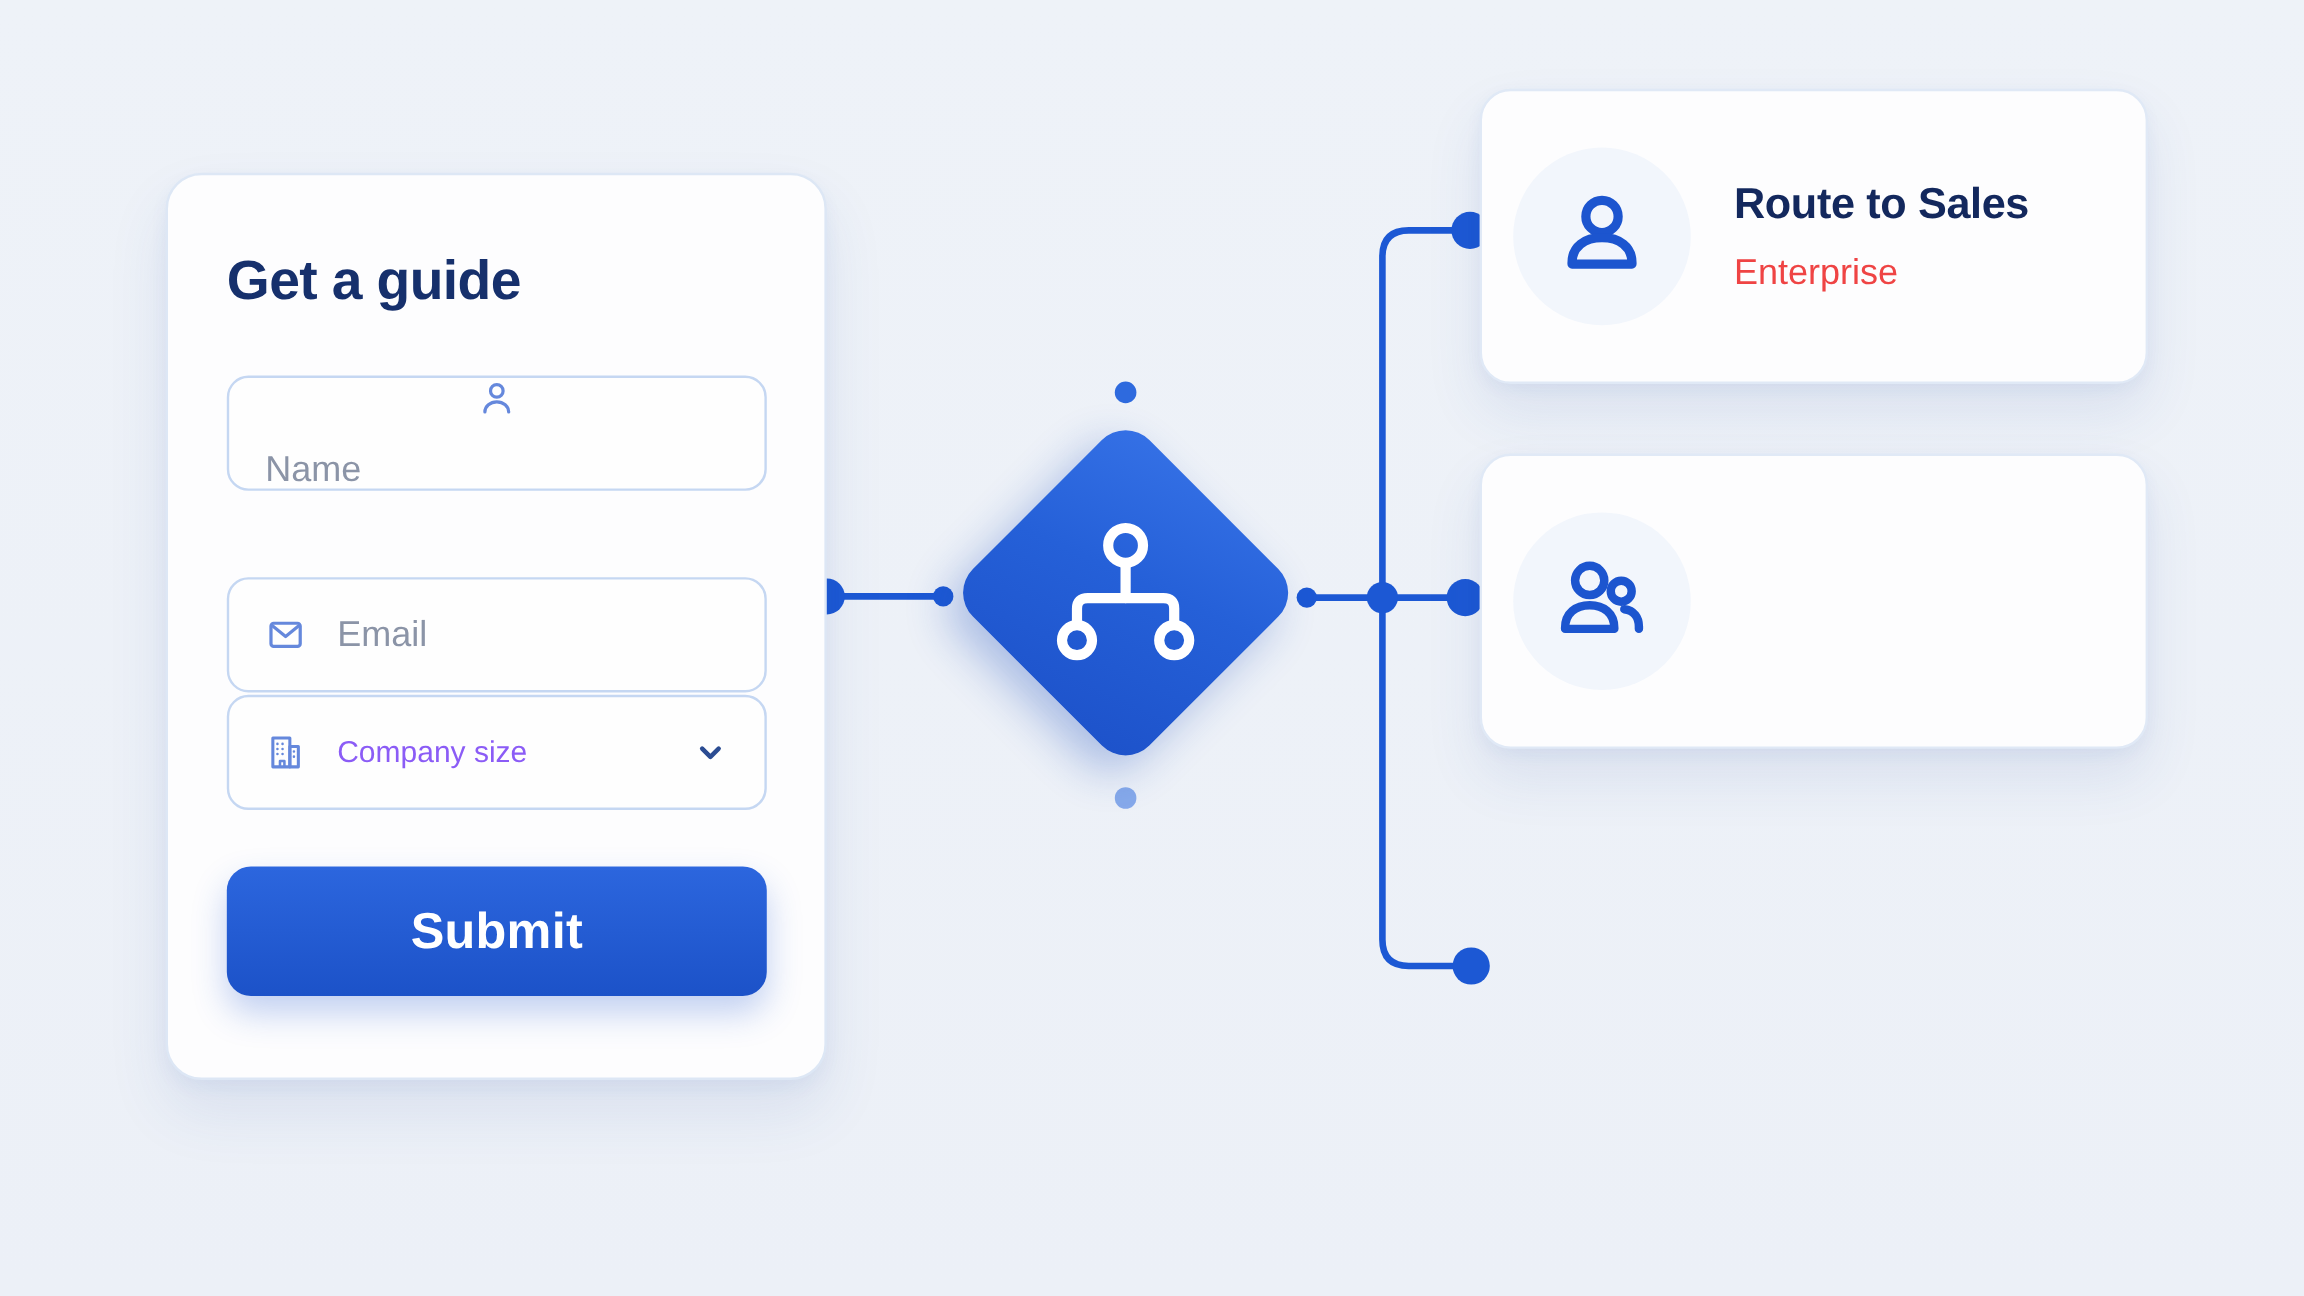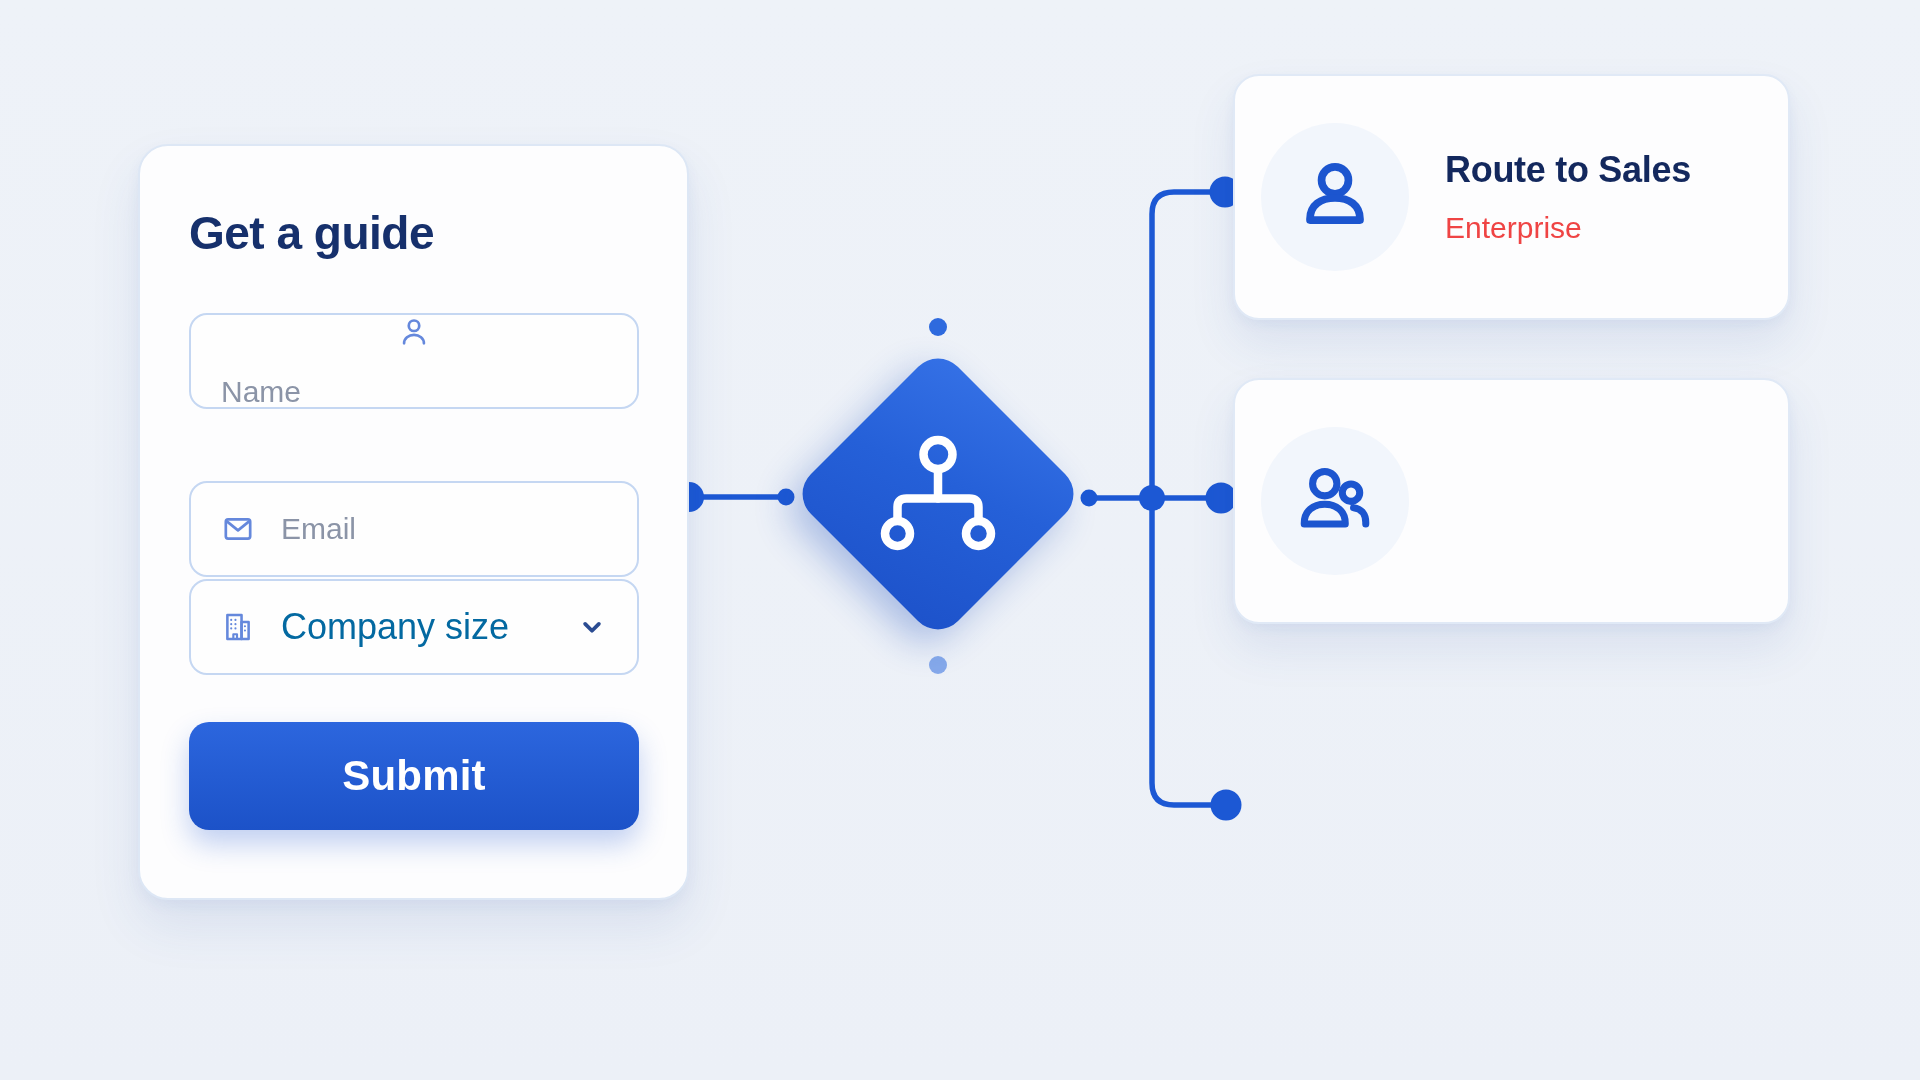--- a/index.html
+++ b/index.html
@@ -27,21 +27,21 @@
   }
   .field.f-name{top:167px;flex-direction:column;}
   .field.f-email{top:295px;margin-top:40px;}
   .field.f-company{top:433px;cursor:pointer;}
   .field svg.fld-ic{flex:0 0 auto;color:#6588dc;}
   .field input{
     flex:1;border:none;outline:none;background:transparent;
     font-family:inherit;font-size:30px;color:#4a5467;padding:0;min-width:0;
   }
   .field input::placeholder{color:#8b94a7;opacity:1;}
-  .select-value{flex:1;font-size:36px;color:#0369a1;}
+  .select-value{flex:1;font-size:25px;color:#8b5cf6;}
   .chev{flex:0 0 auto;color:#2b4c92;}
   .submit-btn{
     position:absolute;left:49px;top:576px;width:450px;height:108px;
     border:none;border-radius:20px;cursor:pointer;
     background:linear-gradient(180deg,#2c66de 0%,#1c52c8 100%);
     box-shadow:0 14px 28px rgba(35,90,210,.28);
     color:#ffffff;font-family:inherit;font-size:42px;font-weight:bold;letter-spacing:.2px;
   }
 
   

